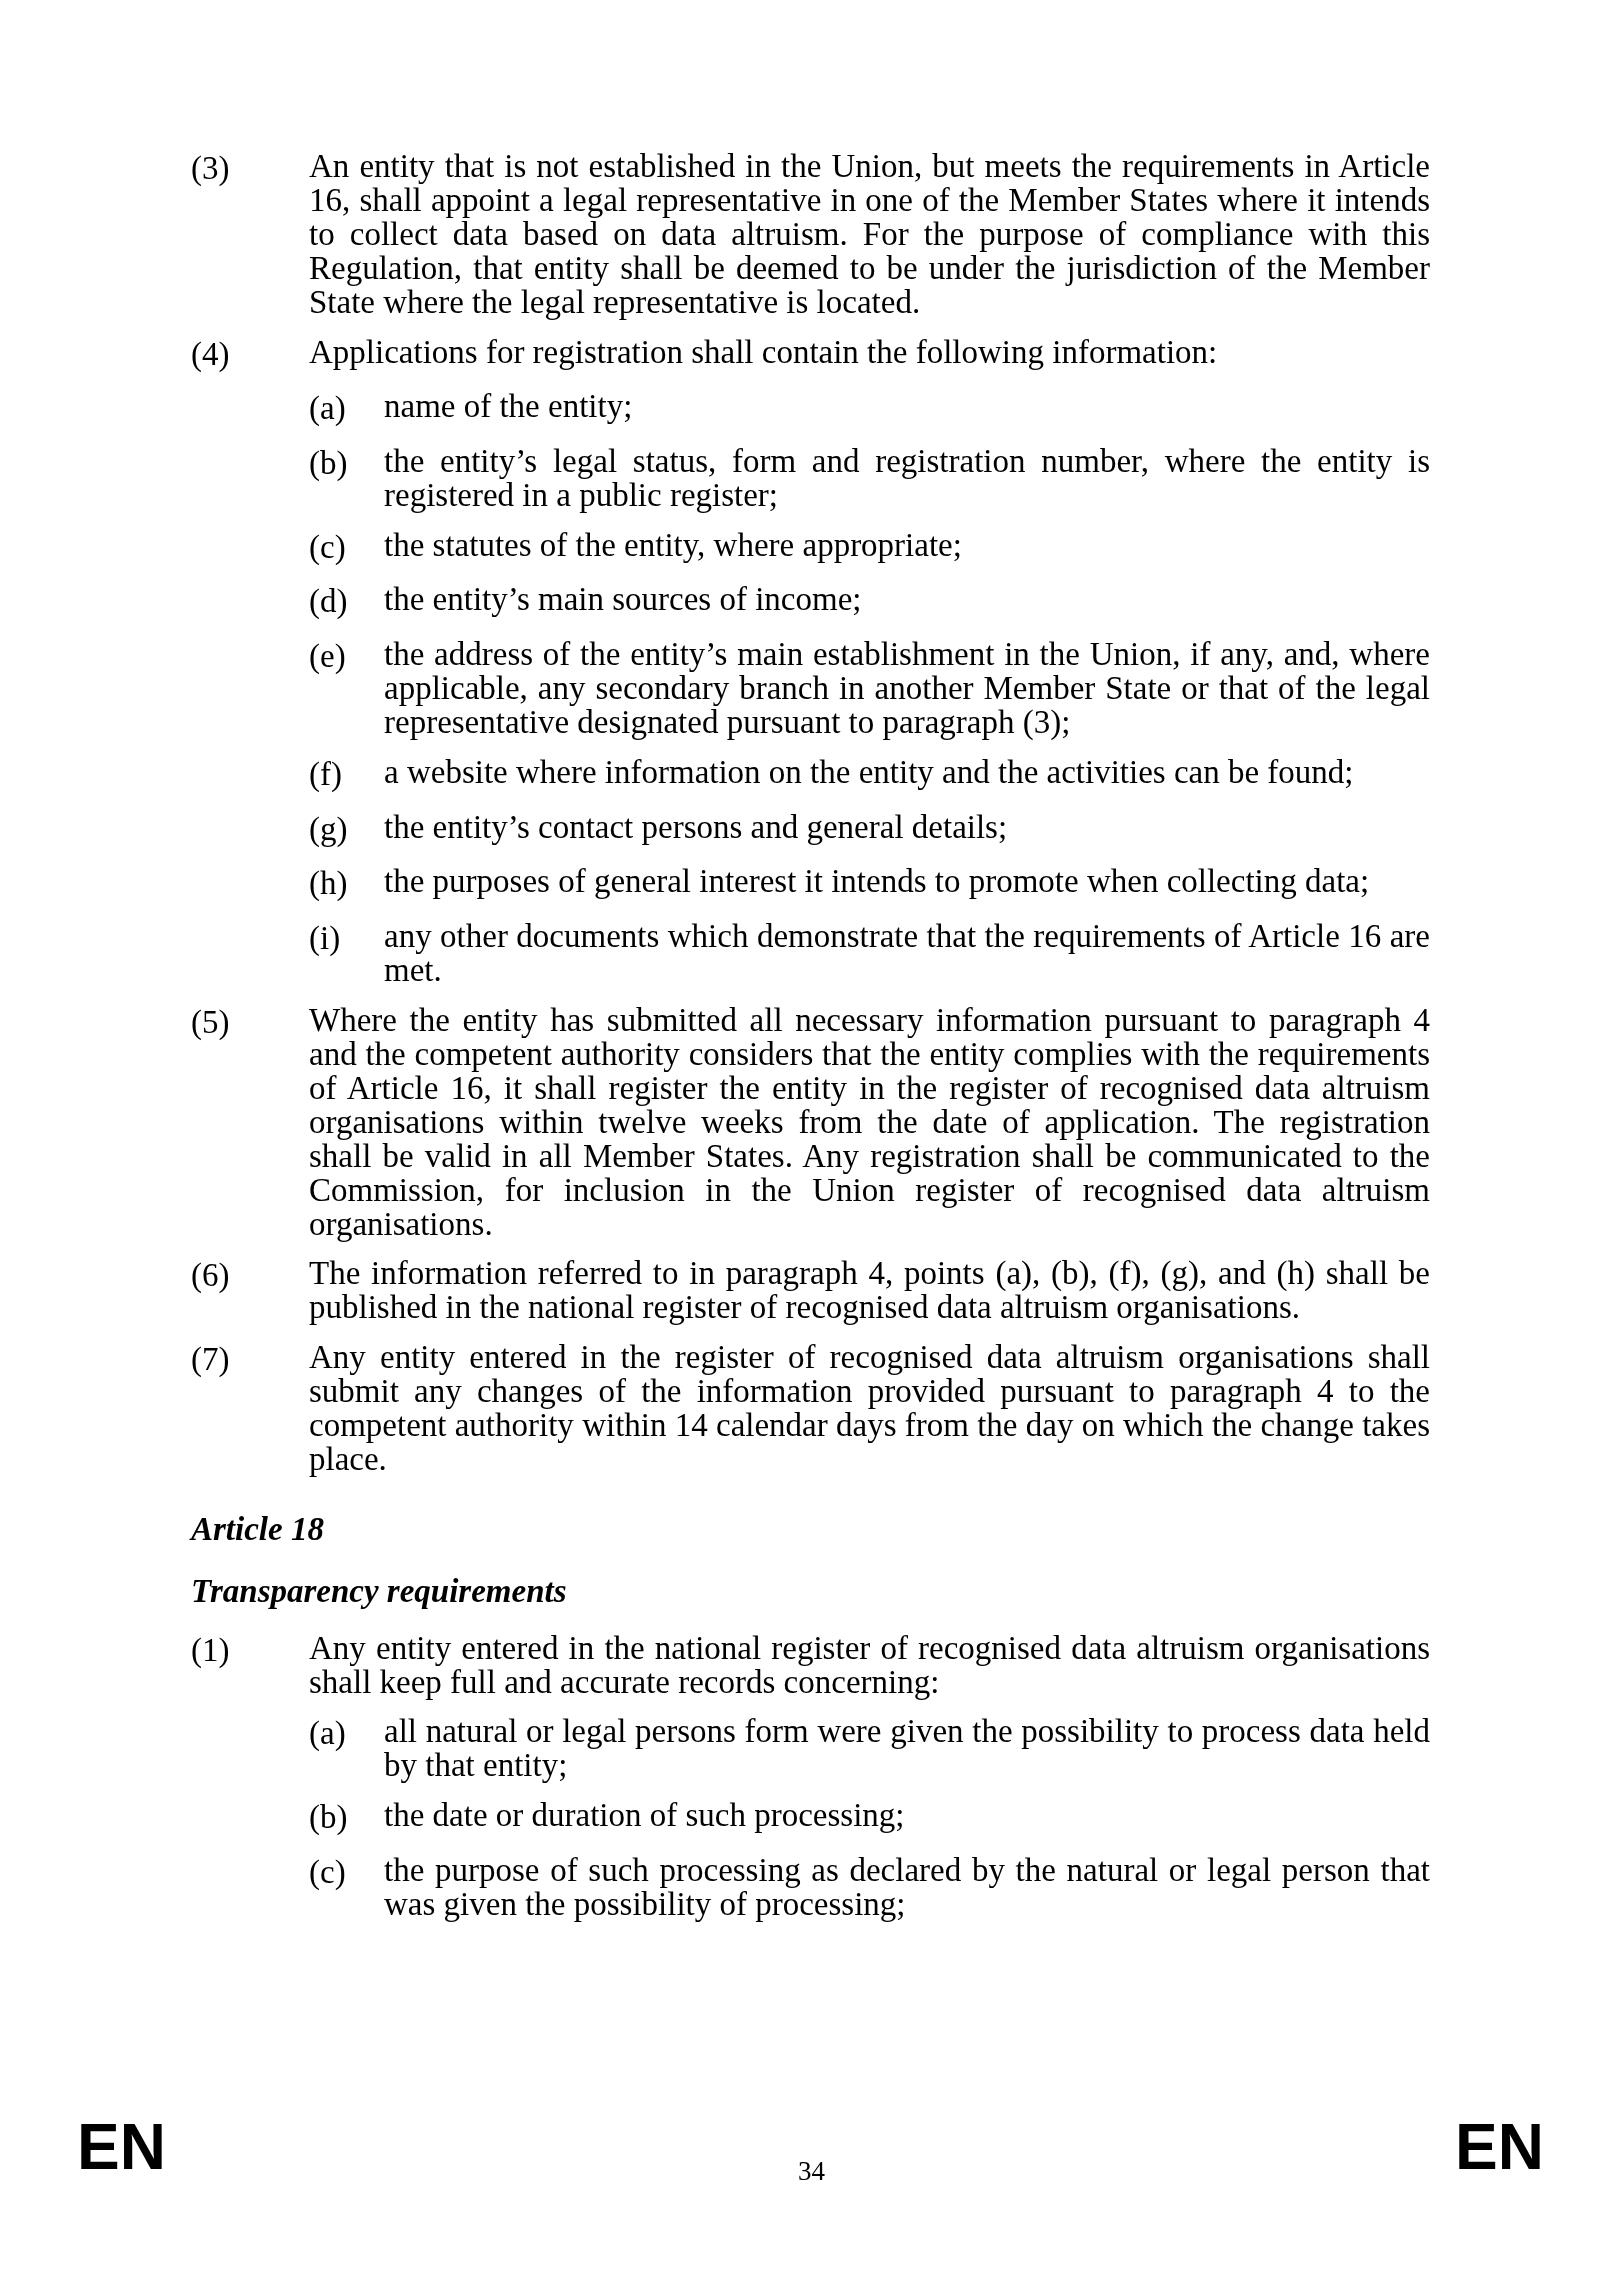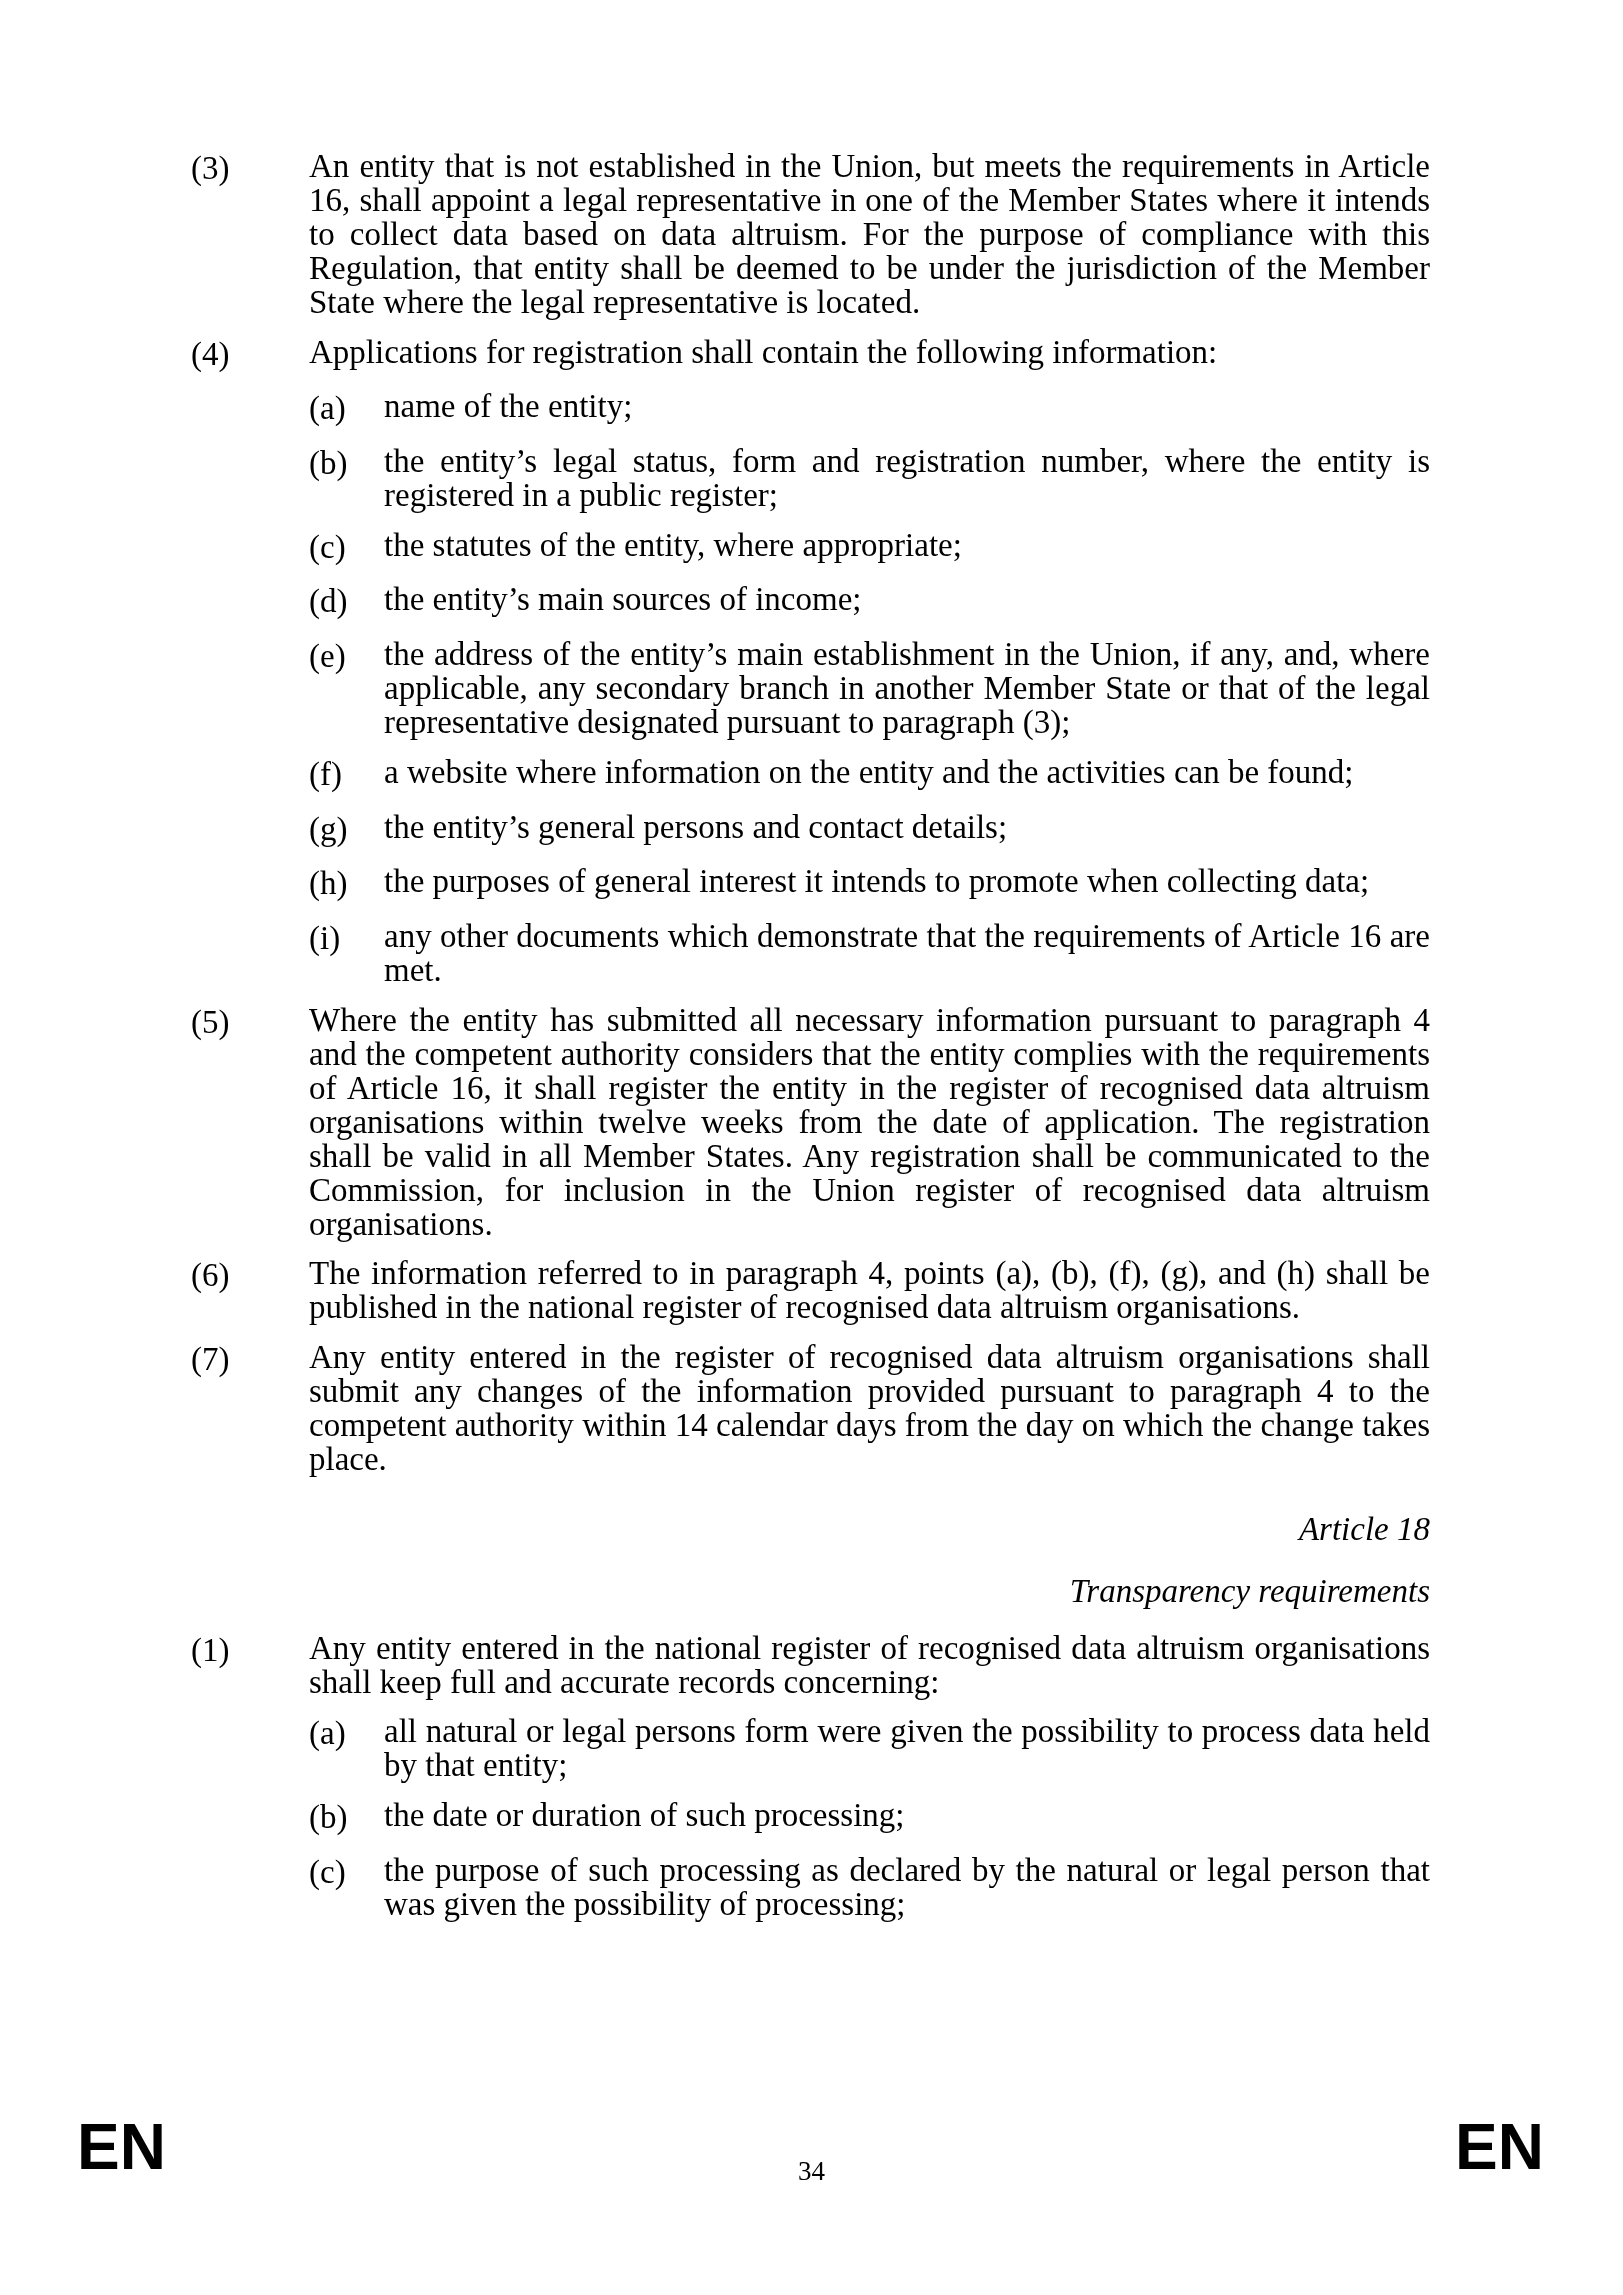--- a/index.html
+++ b/index.html
@@ -39,24 +39,25 @@
   .para.sub .marker {
     flex: 0 0 75px;
   }
   .para .text {
     flex: 1 1 auto;
     margin: 0;
     text-align: justify;
     line-height: 34px;
   }
   .article-heading {
-    text-align: right;
+    text-align: left;
     font-style: italic;
     line-height: 39px;
     margin: 34px 0 19.6px 0;
+    font-weight: bold;
   }
   .article-heading .subtitle {
     margin-top: 23px;
   }
   .footer-lang {
     position: absolute;
     bottom: 116px;
     font-family: "Liberation Sans", "DejaVu Sans", sans-serif;
     font-weight: bold;
     font-size: 64px;
@@ -116,21 +117,21 @@
       <p class="text">the address of the entity’s main establishment in the Union, if any, and, where applicable, any secondary branch in another Member State or that of the legal representative designated pursuant to paragraph (3);</p>
     </div>
 
     <div class="para sub">
       <span class="marker">(f)</span>
       <p class="text">a website where information on the entity and the activities can be found;</p>
     </div>
 
     <div class="para sub">
       <span class="marker">(g)</span>
-      <p class="text">the entity’s general persons and contact details;</p>
+      <p class="text">the entity’s contact persons and general details;</p>
     </div>
 
     <div class="para sub">
       <span class="marker">(h)</span>
       <p class="text">the purposes of general interest it intends to promote when collecting data;</p>
     </div>
 
     <div class="para sub">
       <span class="marker">(i)</span>
       <p class="text">any other documents which demonstrate that the requirements of Article 16 are met.</p>

